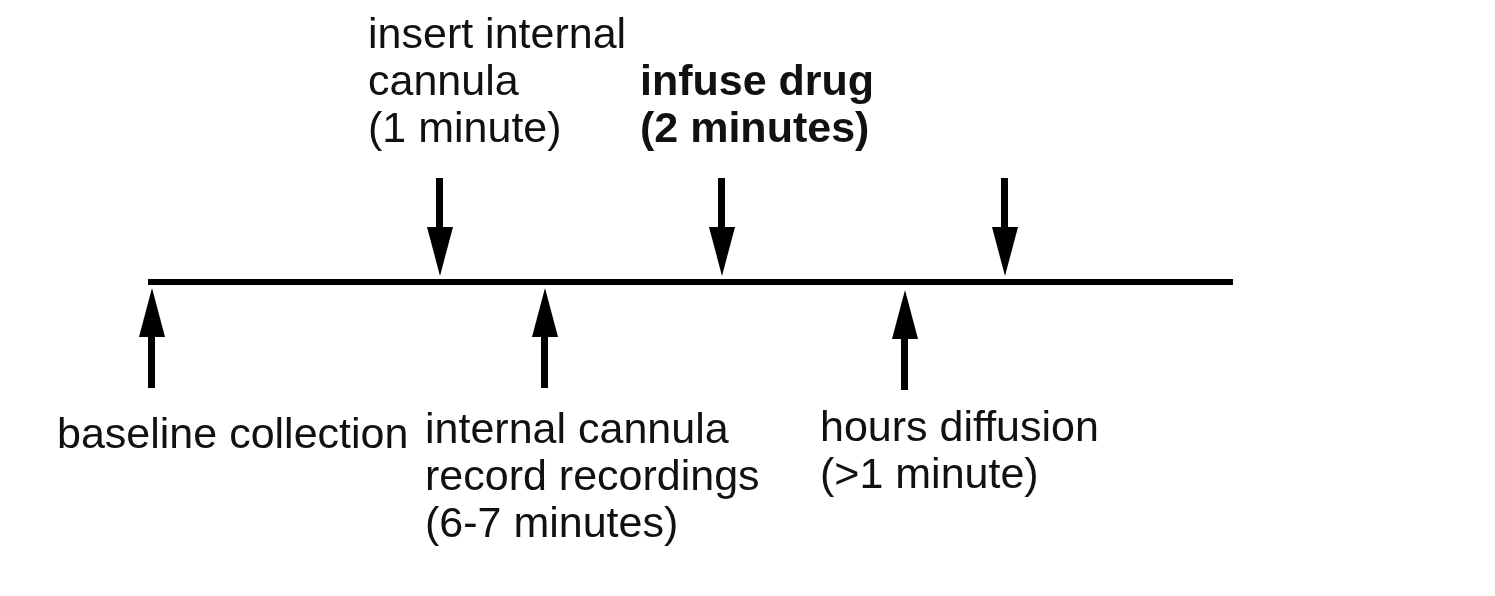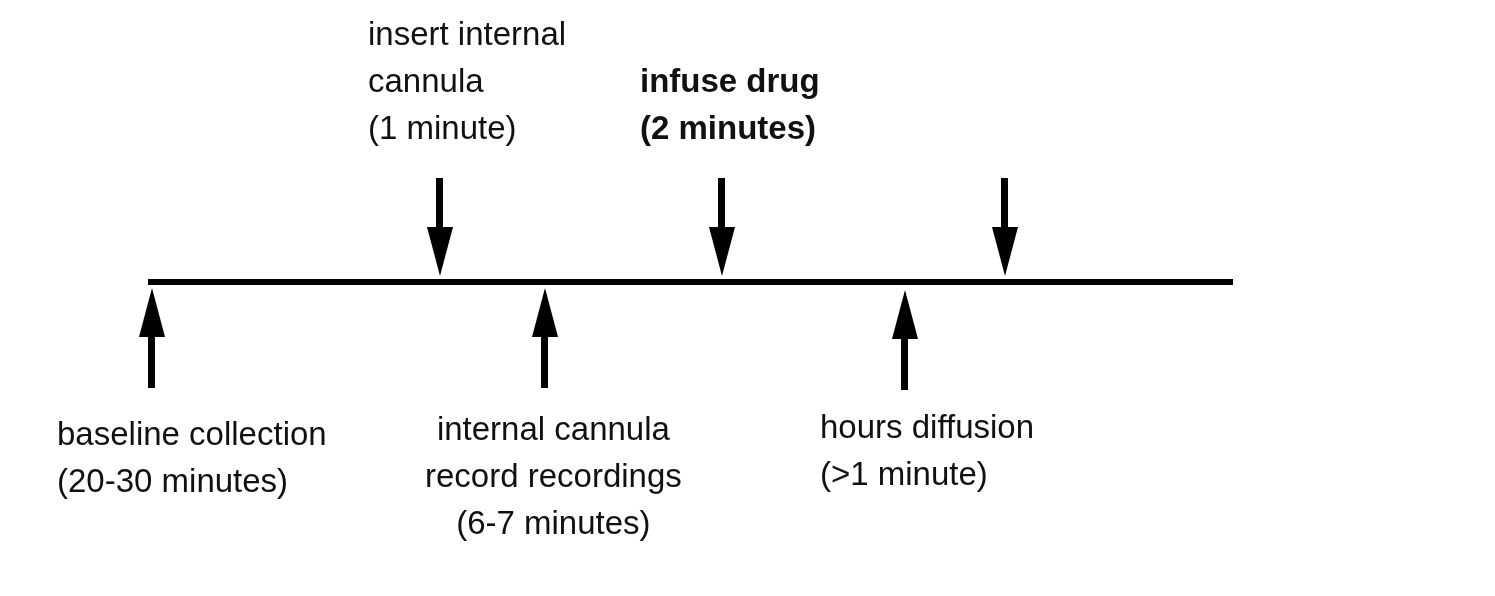--- a/index.html
+++ b/index.html
@@ -21,21 +21,21 @@
   .timeline-line {
     position: absolute;
     left: 148px;
     top: 279px;
     width: 1085px;
     height: 6px;
     background: var(--line-color);
   }
   .label {
     position: absolute;
-    font-size: 33px;
+    font-size: 43px;
     line-height: 47px;
     white-space: nowrap;
     color: var(--text-color);
   }
   .arrow {
     position: absolute;
     width: 27px;
     display: flex;
     flex-direction: column;
     align-items: center;
@@ -62,21 +62,21 @@
   
   #arrow-baseline  { left: 138px; top: 288px; }
   #arrow-control   { left: 531px; top: 288px; }
   #arrow-diffusion { left: 891px; top: 290px; }
 
   
   #label-insert    { left: 368px; top: 10px;  }
   #label-infuse    { left: 640px; top: 57px; font-weight: bold;  }
   #label-record    { left: 936px; top: 20px;  }
   #label-baseline  { left: 44px;  top: 410px; margin-left: 13px; }
-  #label-control   { left: 425px; top: 405px; text-align: center; }
+  #label-control   { left: 425px; top: 405px; }
   #label-diffusion { left: 820px; top: 403px; }
 </style>
 </head>
 <body>
 
 <div class="canvas">
 
   <div class="timeline-line"></div>
 
   <div class="label" id="label-insert">
@@ -112,21 +112,20 @@
     <div class="head"></div>
     <div class="shaft"></div>
   </div>
   <div class="arrow arrow-up" id="arrow-diffusion">
     <div class="head"></div>
     <div class="shaft"></div>
   </div>
 
   <div class="label" id="label-baseline">
     <div>baseline collection</div>
-    <div>(20-30 minutes)</div>
   </div>
 
   <div class="label" id="label-control">
     <div>internal cannula</div>
     <div>record recordings</div>
     <div>(6-7 minutes)</div>
   </div>
 
   <div class="label" id="label-diffusion">
     <div>hours diffusion</div>

